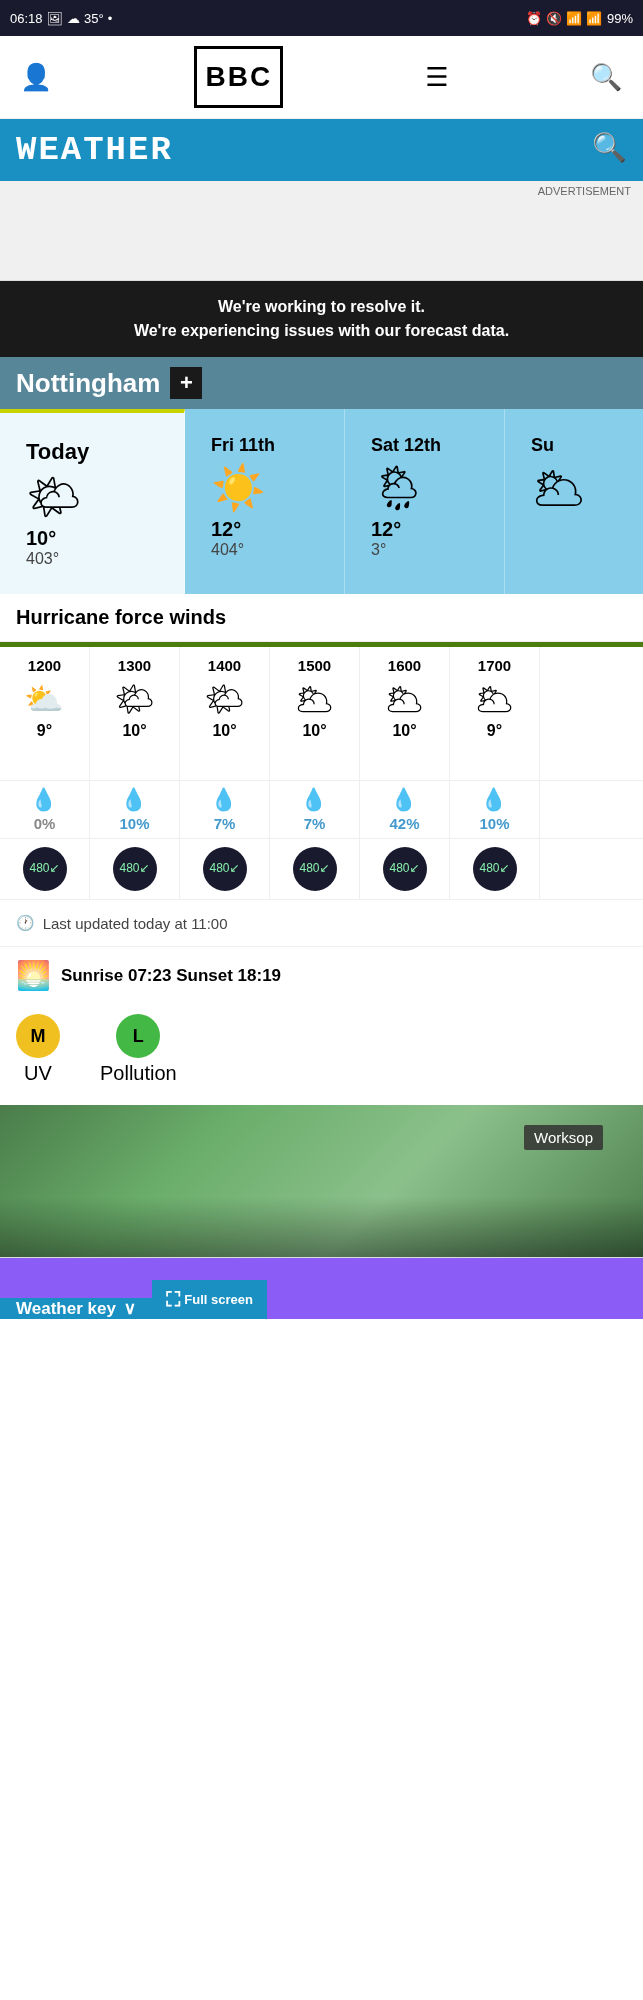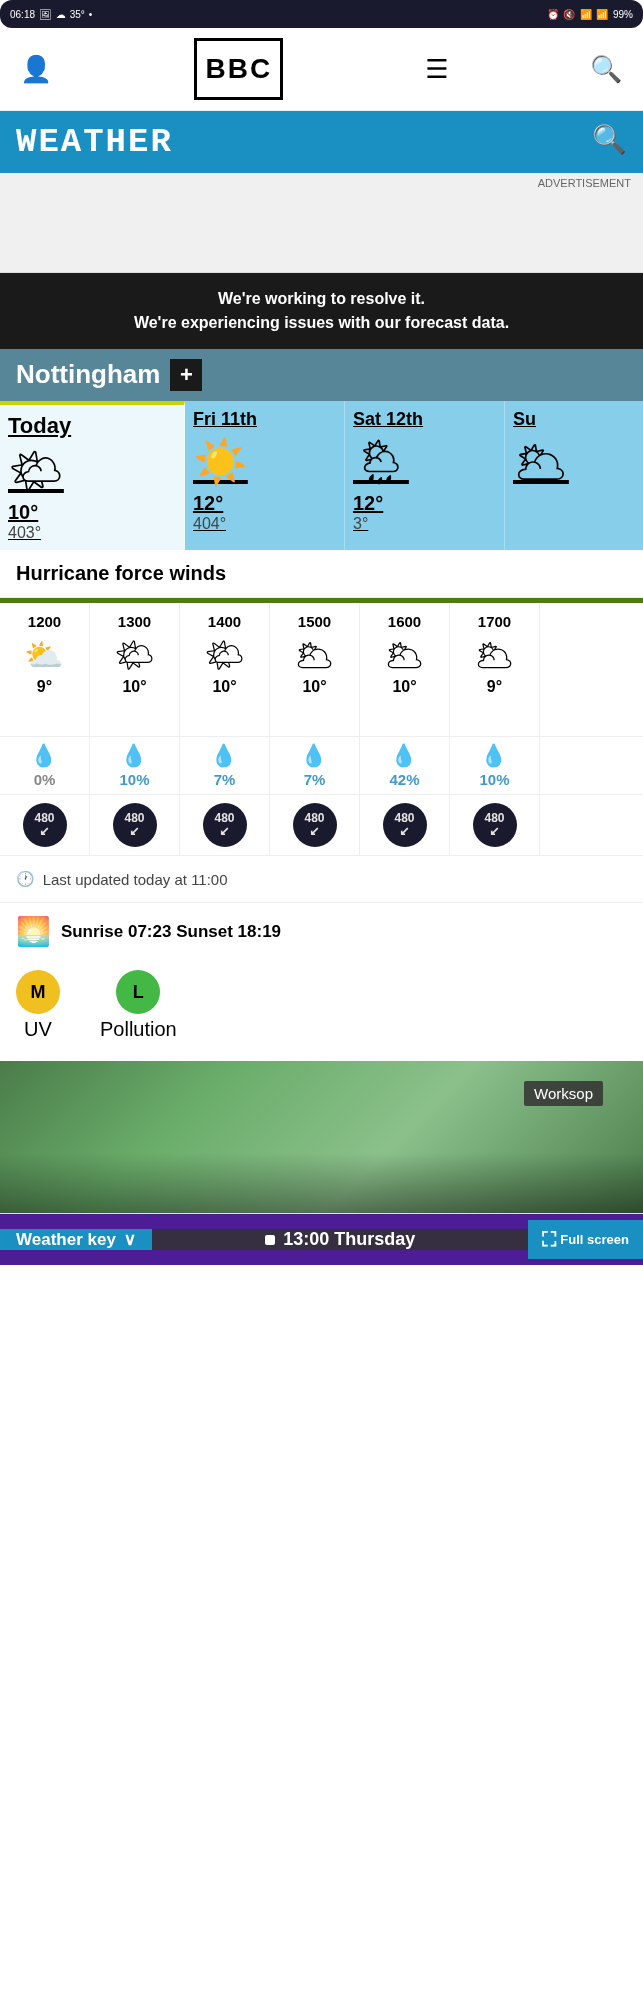--- a/index.html
+++ b/index.html
@@ -3,27 +3,26 @@
   <meta charset="utf-8">
   <meta name="viewport" content="width=643">
   <style>
     * { box-sizing: border-box; margin: 0; padding: 0; }
     body { font-family: Arial, Helvetica, sans-serif; width: 643px; background: #fff; overflow-x: hidden; }
 
     
     .status-bar {
       background: #1a1a2e;
       color: #fff;
-      font-size: 10px;
+      font-size: 13px;
       padding: 4px 10px;
       display: flex;
       justify-content: space-between;
       align-items: center;
-      height: 28px;
-      border-radius: 12px;
+      height: 36px;
     }
     .status-left { display: flex; align-items: center; gap: 4px; }
     .status-right { display: flex; align-items: center; gap: 4px; }
 
     
     .header {
       background: #fff;
       display: flex;
       align-items: center;
       justify-content: space-between;
@@ -87,21 +86,21 @@
     
     .location-section {
       background: #87CEEB;
       position: relative;
       overflow: hidden;
     }
     .location-bar {
       background: rgba(0,0,0,0.35);
       padding: 10px 16px;
       display: flex;
-      align-items: flex-start;
+      align-items: center;
       gap: 10px;
     }
     .location-name {
       color: #fff;
       font-size: 26px;
       font-weight: 700;
     }
     .add-location-btn {
       background: #1a1a1a;
       color: #fff;
@@ -117,23 +116,22 @@
 
     
     .forecast-scroll {
       display: flex;
       overflow-x: auto;
       background: rgba(135,206,235,0.7);
     }
     .forecast-day {
       flex: 0 0 auto;
       min-width: 160px;
-      padding: 8px;
+      padding: 26px;
       border-right: 1px solid rgba(255,255,255,0.3);
-      text-decoration: underline;
     }
     .forecast-day.today {
       background: rgba(255,255,255,0.85);
       border-top: 4px solid #c8d400;
       min-width: 185px;
     }
     .forecast-day-label {
       font-size: 18px;
       font-weight: 700;
       color: #000;
@@ -199,30 +197,30 @@
     }
     .speed-item {
       flex: 0 0 auto;
       min-width: 90px;
       text-align: center;
       padding: 8px 4px;
       border-right: 1px solid #eee;
     }
     .speed-ball {
       background: #1a1a2e;
-      color: #e5e5e5;
+      color: #86efac;
       font-size: 12px;
-      font-weight: 700;
+      font-weight: 400;
       border-radius: 50%;
       width: 44px;
       height: 44px;
       display: inline-flex;
       align-items: center;
       justify-content: center;
-      flex-direction: column;
+      flex-direction: row;
       line-height: 1.1;
     }
 
     
     .update-row {
       padding: 14px 16px;
       font-size: 15px;
       color: #444;
       display: flex;
       align-items: center;
@@ -285,25 +283,25 @@
       right: 40px;
       background: rgba(50,50,50,0.85);
       color: #fff;
       padding: 4px 10px;
       font-size: 15px;
       border-radius: 2px;
     }
 
     
     .bottom-bar {
-      background: #4c1d95;
+      background: #8b5cf6;
       border-top: 1px solid #ddd;
       display: flex;
-      align-items: center;
-      height: 52px;
+      align-items: flex-end;
+      height: 62px;
     }
     .weather-key-btn {
       background: #1a8fc1;
       color: #fff;
       font-size: 17px;
       font-weight: 700;
       padding: 0 16px;
       display: flex;
       align-items: center;
       gap: 8px;
@@ -556,21 +554,17 @@
 <div class="map-section">
   <div class="map-overlay"></div>
   <div class="map-label">Worksop</div>
 </div>
 
 <div class="bottom-bar">
   <div class="weather-key-btn">
     <span>Weather key</span>
     <span>∨</span>
   </div>
-  <div class="time-display">
-    <span class="time-dot"></span>
-    <span>13:00 Thursday</span>
-  </div>
   <div class="fullscreen-btn">
     <span class="fullscreen-icon">⛶</span>
     <span style="margin-left:4px; font-size:13px;">Full screen</span>
   </div>
 </div>
 
 </body></html>

